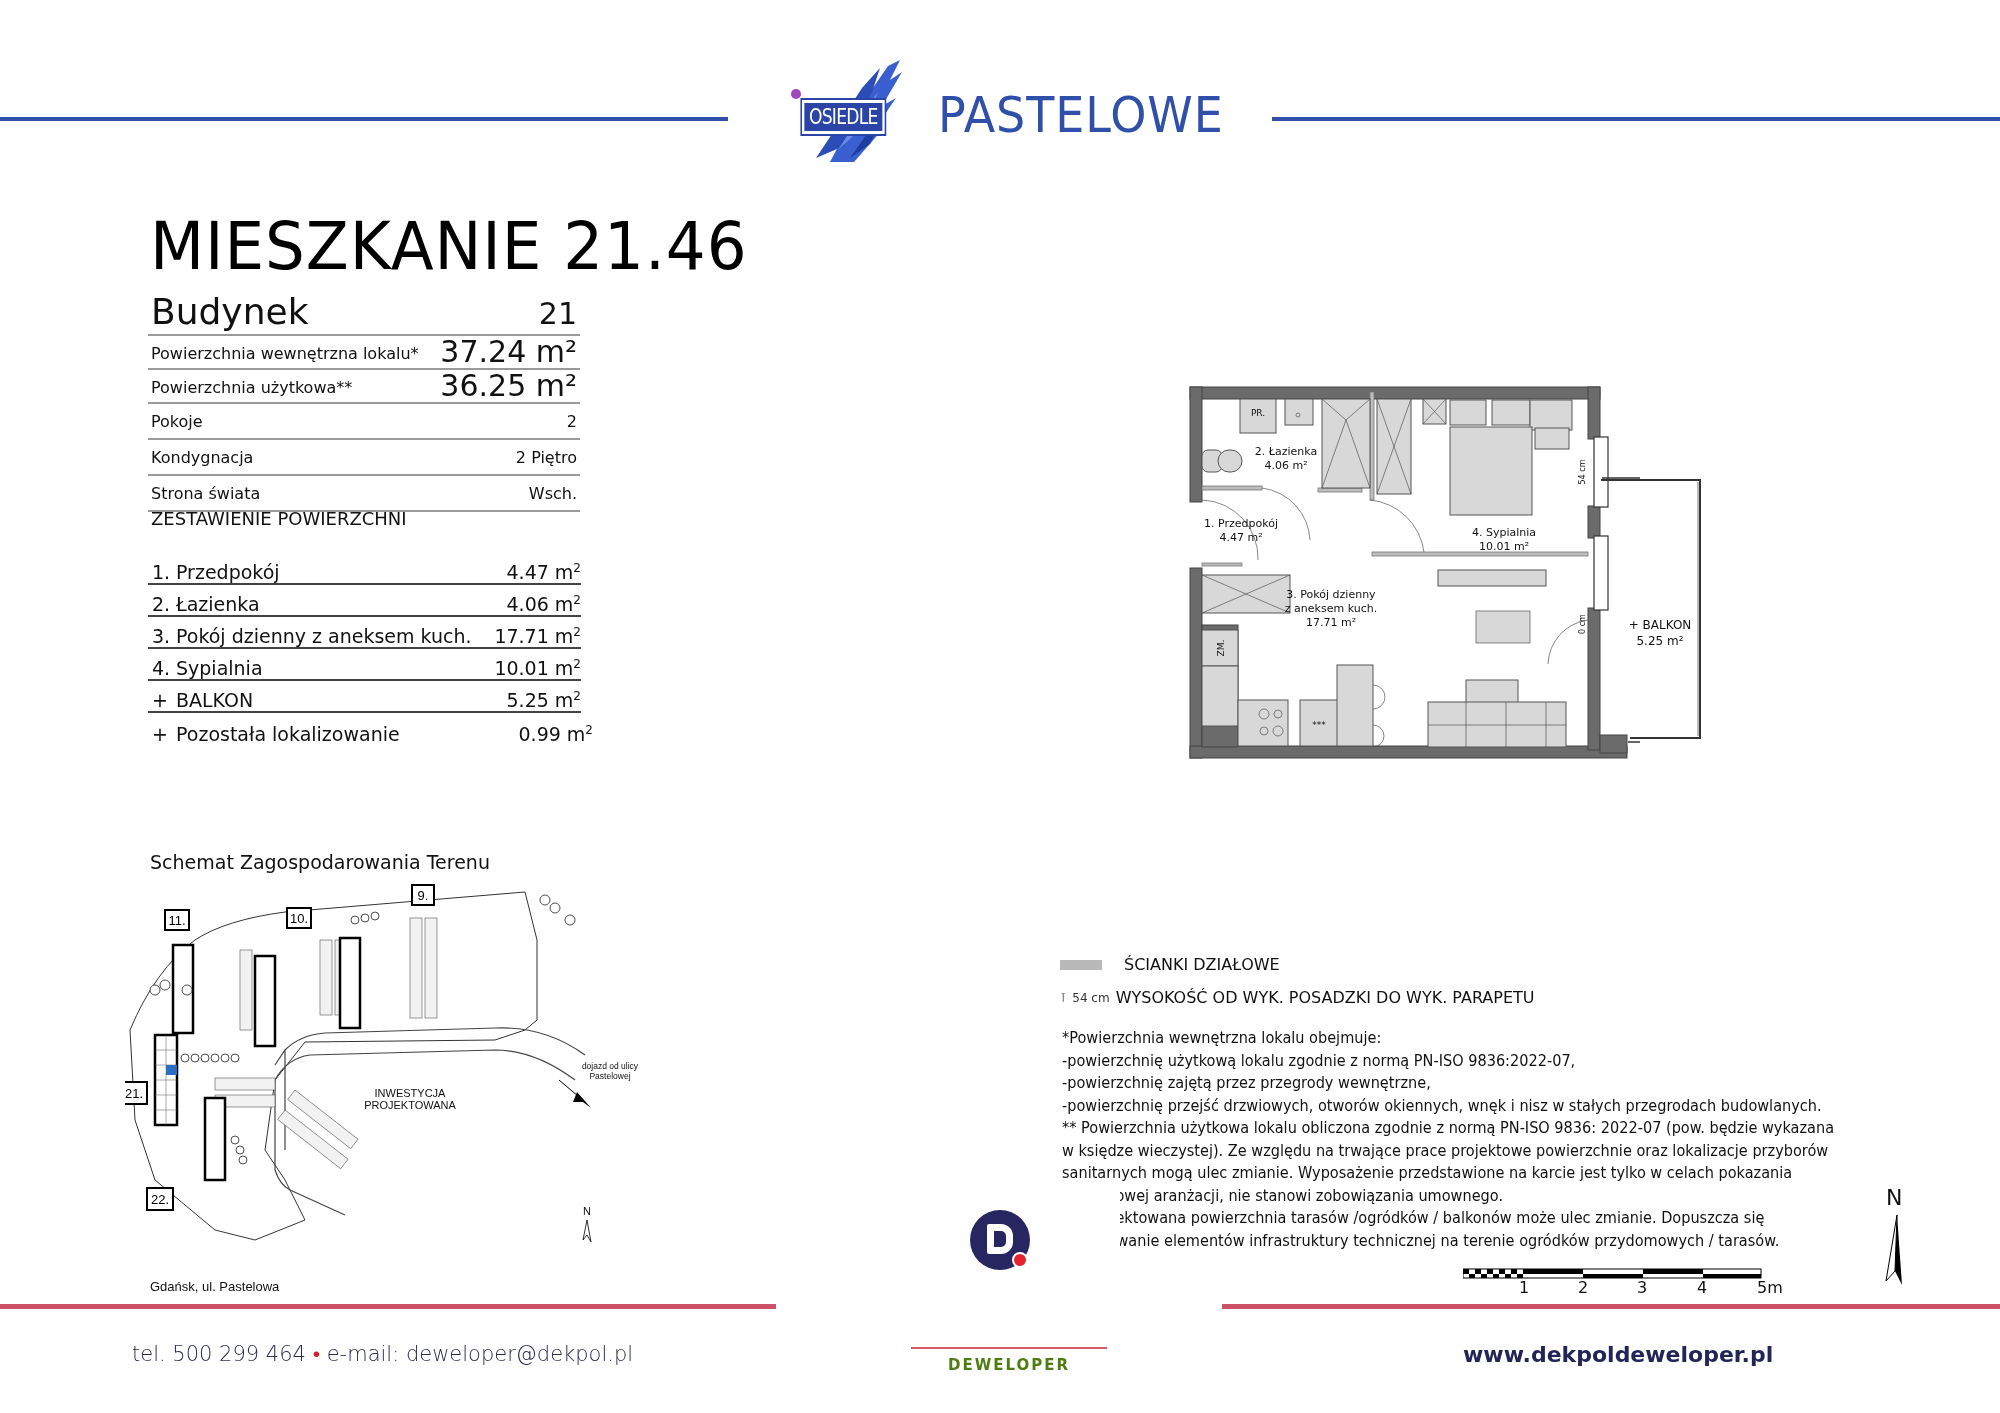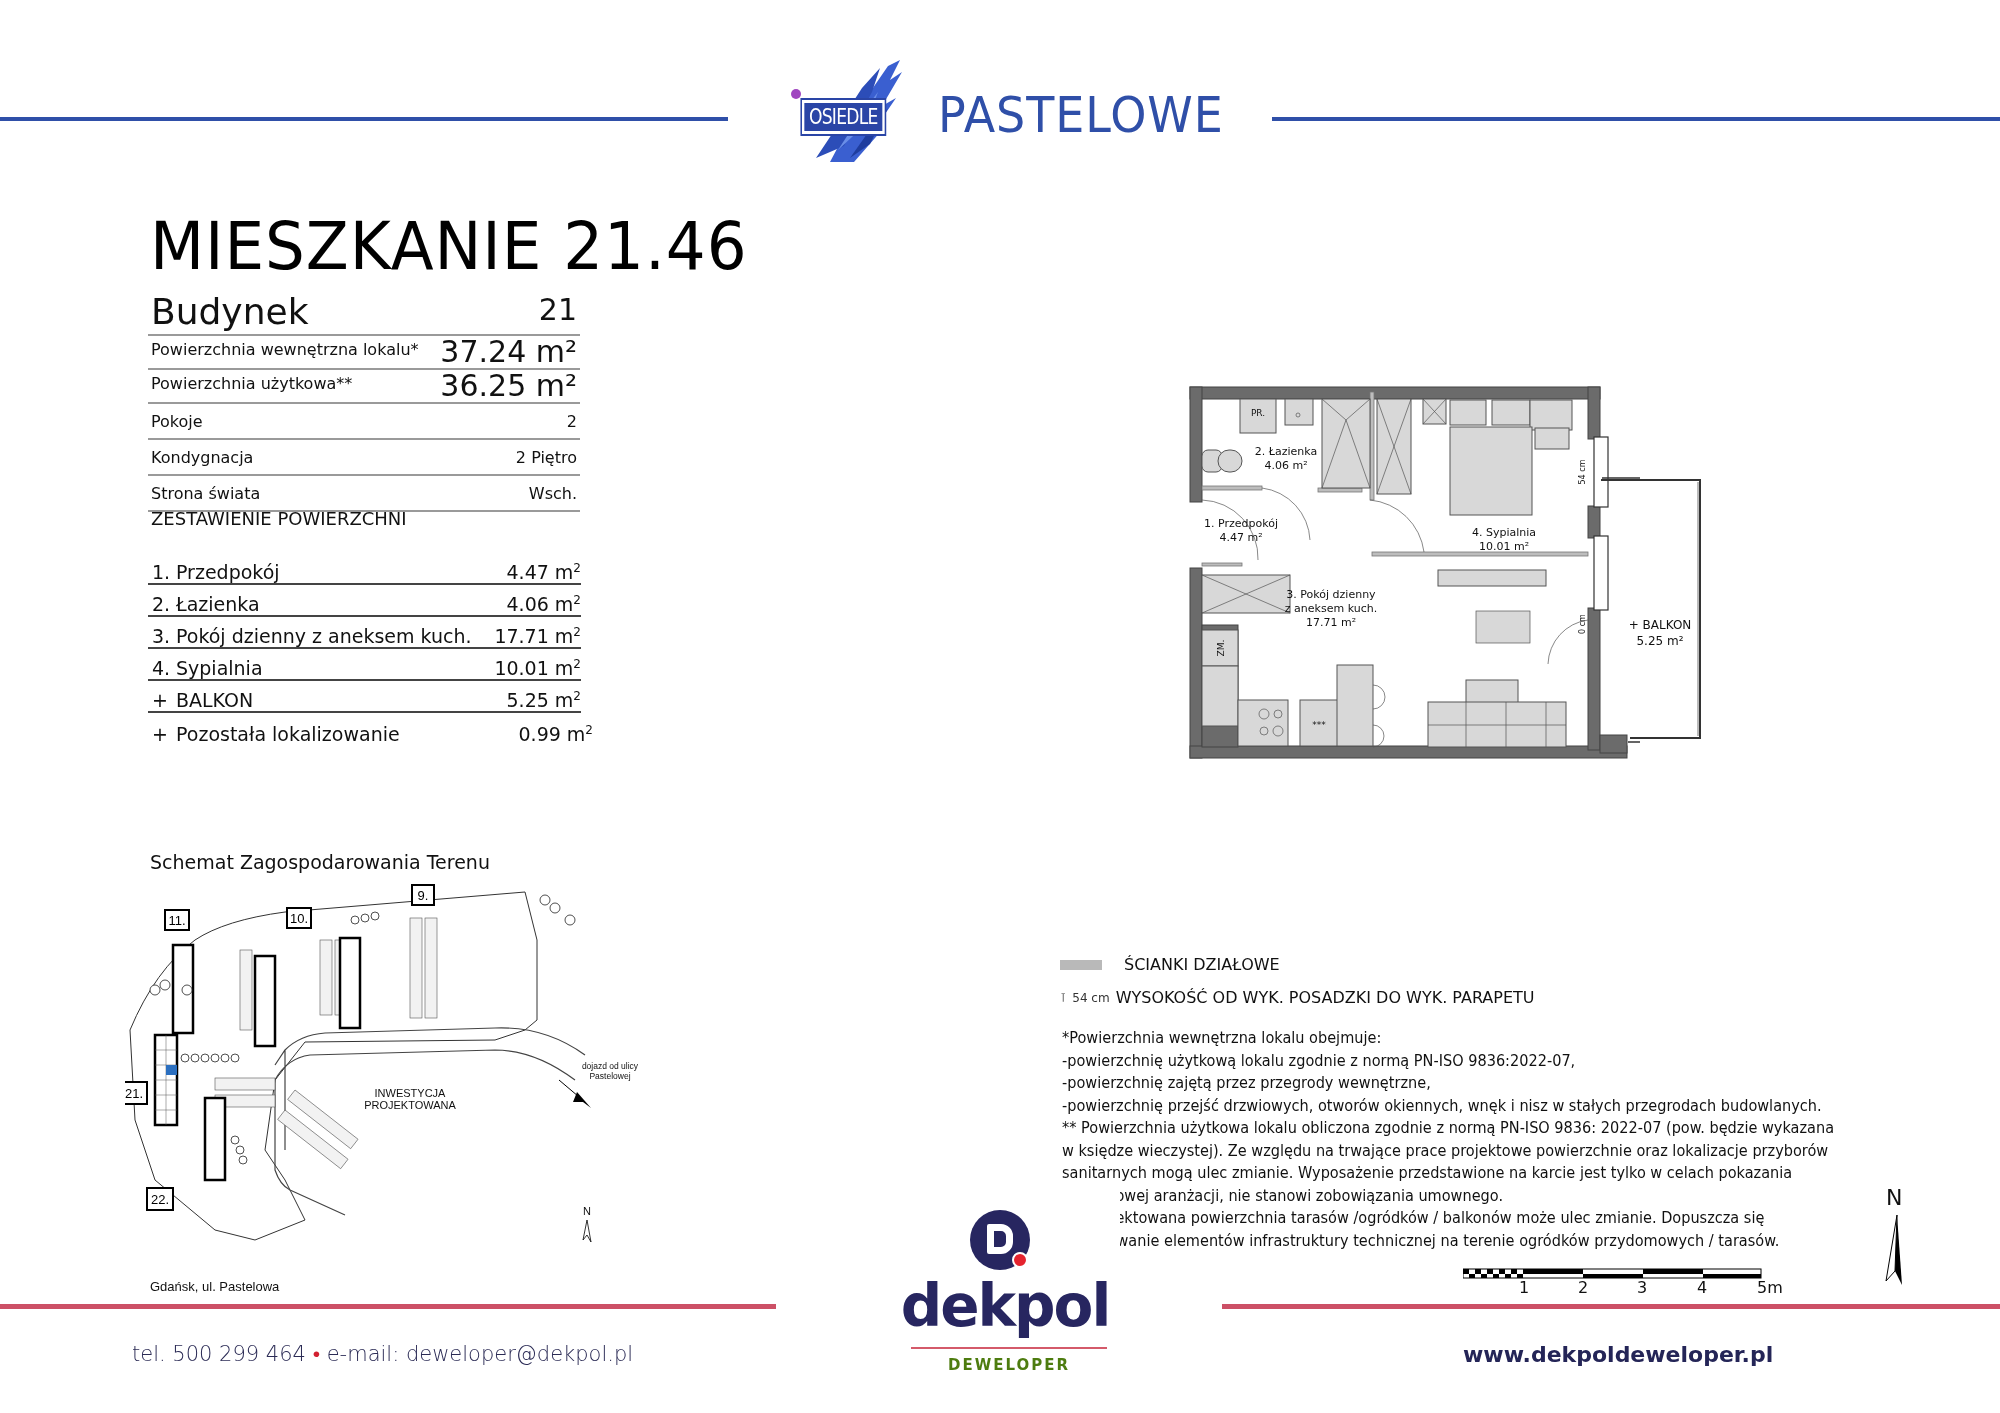--- a/index.html
+++ b/index.html
@@ -16,21 +16,21 @@
     background: #2a45a6; color: #fff; font-family: "DejaVu Sans", sans-serif; font-size: 22px; line-height: 28px;
     letter-spacing: -1px; transform: scaleX(0.78); transform-origin: left center; box-shadow: 0 0 0 2px #2a45a6; }
   .logo-text { position: absolute; left: 168px; top: 28px; font-family: "DejaVu Sans", sans-serif; font-size: 50px;
     color: #2f4fa8; letter-spacing: 1px; transform: scaleX(0.92); transform-origin: left center; }
 
   
   .title { position: absolute; left: 150px; top: 208px; font-family: "DejaVu Sans", sans-serif; font-size: 66px;
     letter-spacing: 1px; color: #000; transform: scaleX(0.95); transform-origin: left center; }
 
   .info-table { position: absolute; left: 148px; top: 290px; width: 432px; }
-  .info-row { display: flex; justify-content: space-between; align-items: flex-start; border-bottom: 2px solid #9a9a9a;
+  .info-row { display: flex; justify-content: space-between; align-items: flex-end; border-bottom: 2px solid #9a9a9a;
     font-family: "DejaVu Sans", sans-serif; color: #111; }
   .info-row .lbl { font-size: 16px; padding-left: 3px; }
   .info-row .val { font-size: 16px; padding-right: 3px; }
   .info-row.big .lbl { font-size: 36px; line-height: 44px; }
   .info-row.big .val { font-size: 30px; line-height: 40px; }
   .info-row.area .val { font-size: 30px; line-height: 32px; }
   .info-row.area .lbl { font-size: 16px; line-height: 28px; }
   .info-row.small { height: 36px; align-items: center; }
 
   .section-title { position: absolute; left: 151px; top: 508px; font-family: "DejaVu Sans", sans-serif; font-size: 18px; color: #111; }
@@ -411,16 +411,15 @@
   <span>e-mail: deweloper@dekpol.pl</span>
 </div>
 
 <div class="website">www.dekpoldeweloper.pl</div>
 
 <div class="dekpol">
   <div class="circle">
     <div class="p"></div>
     <div class="red"></div>
   </div>
-  <div class="word">dekpol</div>
   <div class="rule"></div>
   <div class="sub">DEWELOPER</div>
 </div>
 
 </body></html>

